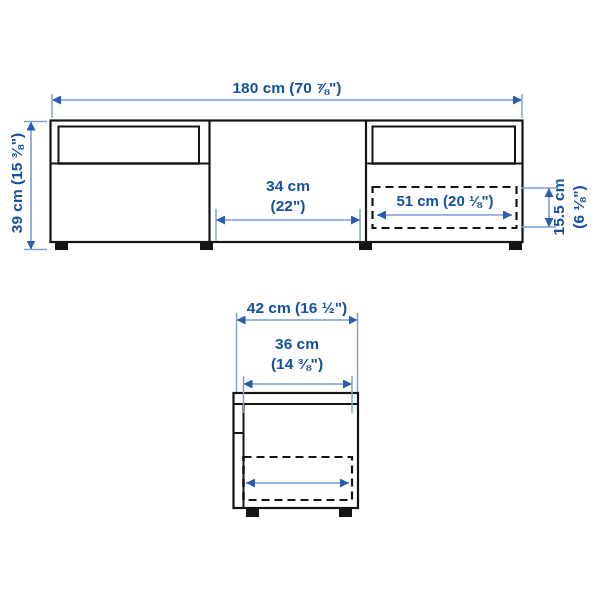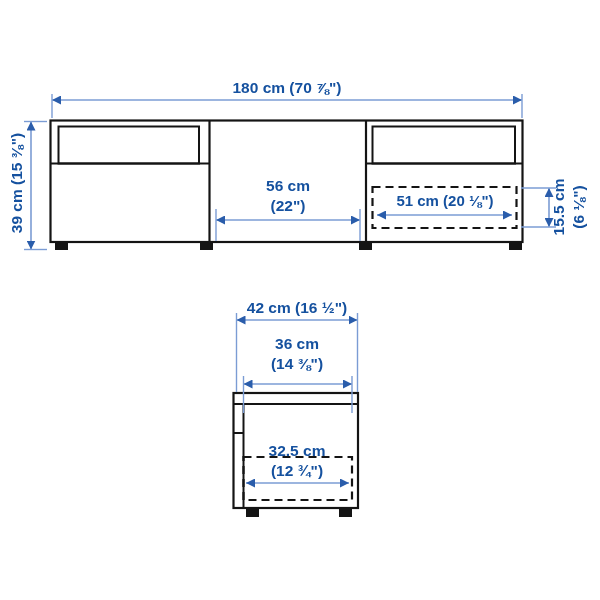--- a/index.html
+++ b/index.html
@@ -103,36 +103,32 @@
 
       <line x1="246" y1="483" x2="349" y2="483" class="dim" marker-start="url(#ah)" marker-end="url(#ah)"></line>
     </g>
   </svg>
 
   <div class="label" style="left:287px;top:88px">180 cm (70 ⅞")</div>
 
   <div class="label rot" style="left:17px;top:183px">39 cm (15 ⅜")</div>
 
   <div class="label" style="left:288px;top:195px">
-    <span class="line">56 cm</span>
+    <span class="line">34 cm</span>
     <span class="line">(22")</span>
   </div>
 
   <div class="label" style="left:445px;top:201px;font-size:15px">51 cm (20 ⅛")</div>
 
   <div class="label rot" style="left:568px;top:207px">
     <span class="line">15.5 cm</span>
     <span class="line">(6 ⅛")</span>
   </div>
 
   <div class="label" style="left:297px;top:308px">42 cm (16 ½")</div>
 
   <div class="label" style="left:297px;top:353px">
     <span class="line">36 cm</span>
     <span class="line">(14 ⅜")</span>
   </div>
 
-  <div class="label" style="left:297px;top:460px">
-    <span class="line">32.5 cm</span>
-    <span class="line">(12 ¾")</span>
-  </div>
 
 </div>
 
 </body></html>

